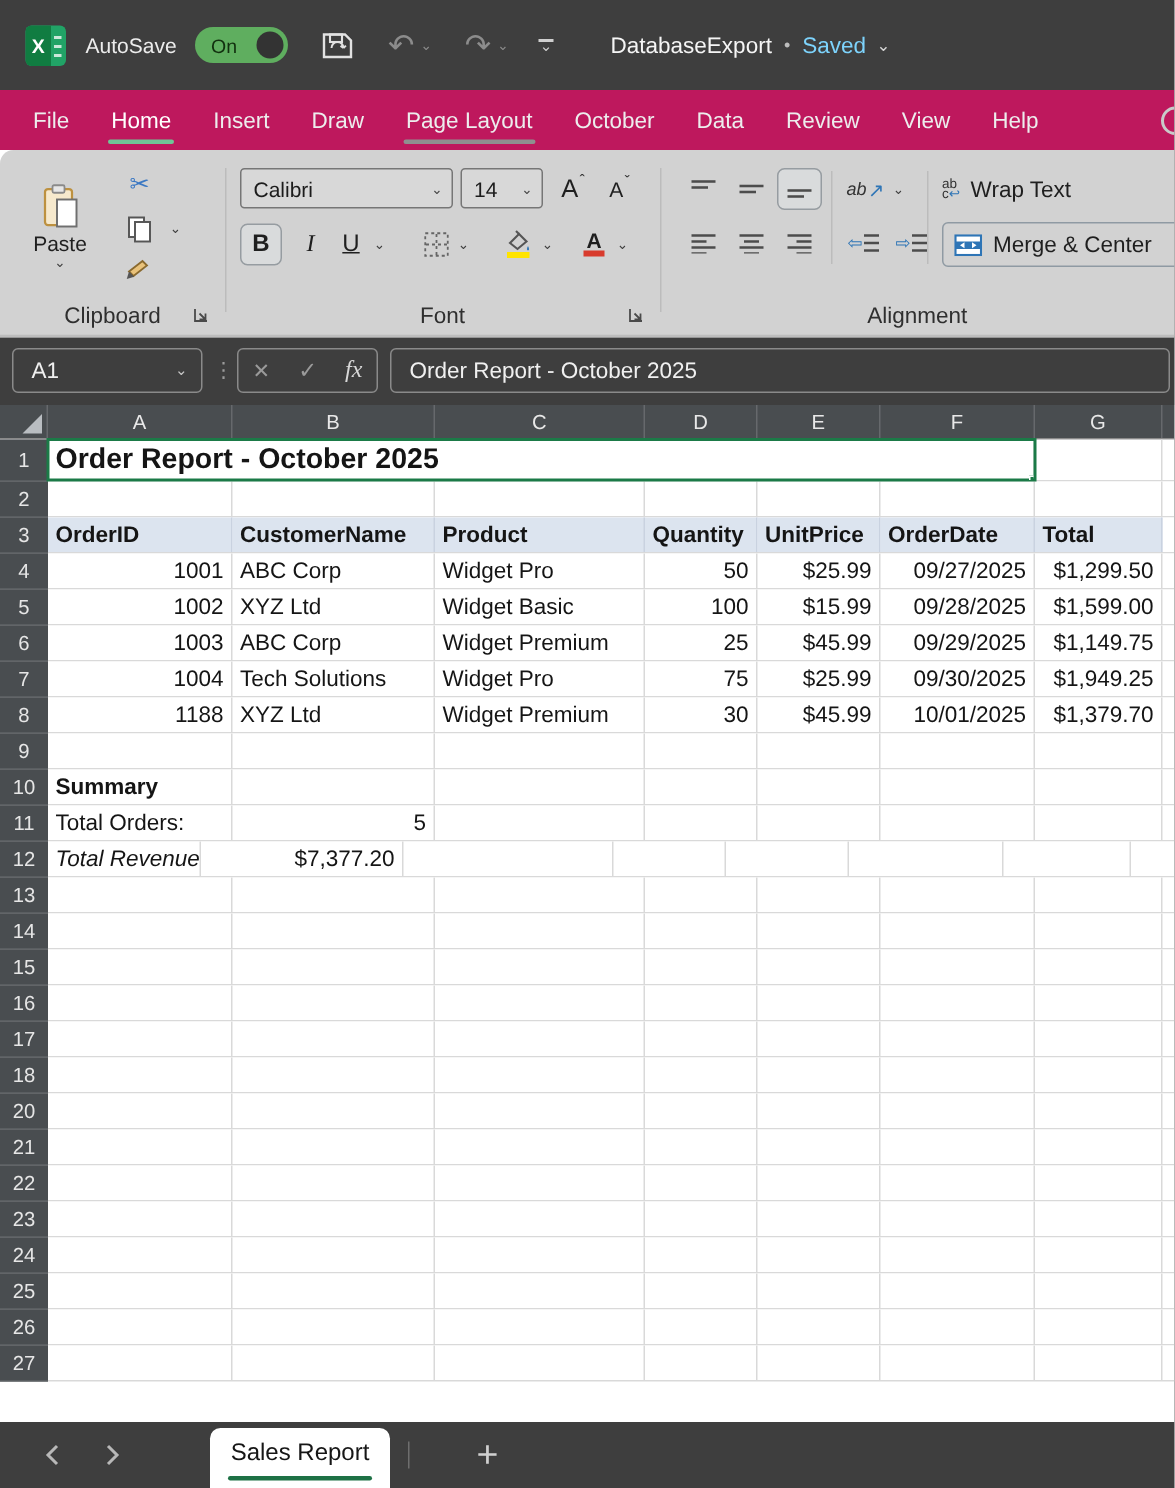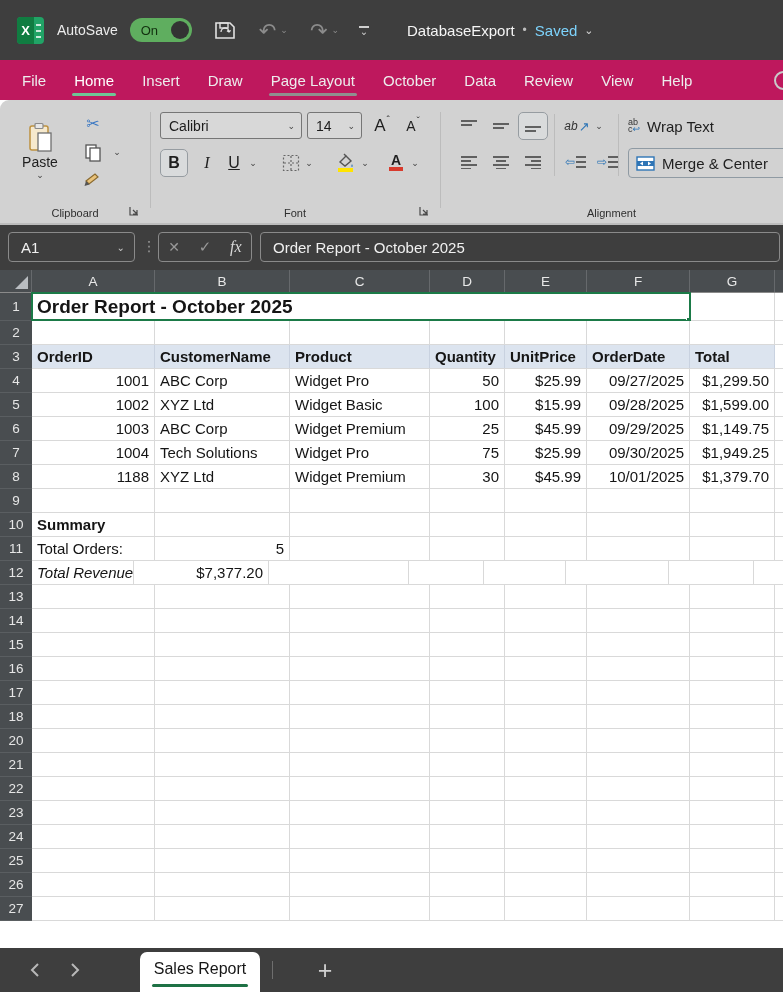--- a/index.html
+++ b/index.html
@@ -41,21 +41,21 @@
   .menu-item.hovered::after { content:""; position:absolute; left:12px; right:12px; bottom:4px; height:3px;
                border-radius:2px; background:#8f8f8f; }
   .menu-circle { position:absolute; right:-10px; top:11px; width:19px; height:19px; border:2px solid #c9c9c9;
                border-radius:50%; }
 
   
   .ribbon { position:absolute; left:0; top:100px; width:783px; height:125px; background:#d2d2d2;
             border-radius:9px 0 0 0; border-bottom:2px solid #bdbdbd; }
   .rgroup { position:absolute; top:0; height:123px; }
   .rsep { position:absolute; top:12px; height:96px; width:1px; background:#bcbcbc; }
-  .rlabel { position:absolute; bottom:4px; left:0; right:0; text-align:center; font-size:11px; color:#2f2f2f; }
+  .rlabel { position:absolute; bottom:4px; left:0; right:0; text-align:center; font-size:15px; color:#2f2f2f; }
   .launcher { position:absolute; bottom:6px; right:8px; width:14px; height:14px; }
   .rtext { color:#1f1f1f; font-size:15px; }
   .combo { position:absolute; height:27px; background:#d8d8d8; border:1px solid #767676; border-radius:3px;
            display:flex; align-items:center; font-size:14px; color:#1c1c1c; padding-left:8px; }
   .combo .chev { position:absolute; right:6px; font-size:9px; color:#444; }
   .chevs { font-size:9px; color:#3f3f3f; }
   .selbox { background:#d9dbdc; border:1px solid #969ca1; border-radius:5px; }
   .iconbtn { position:absolute; display:flex; align-items:center; justify-content:center; }
   .yellow-bar { width:15px; height:4px; background:#ffe400; }
   .red-bar { width:14px; height:4px; background:#d83b2d; }

